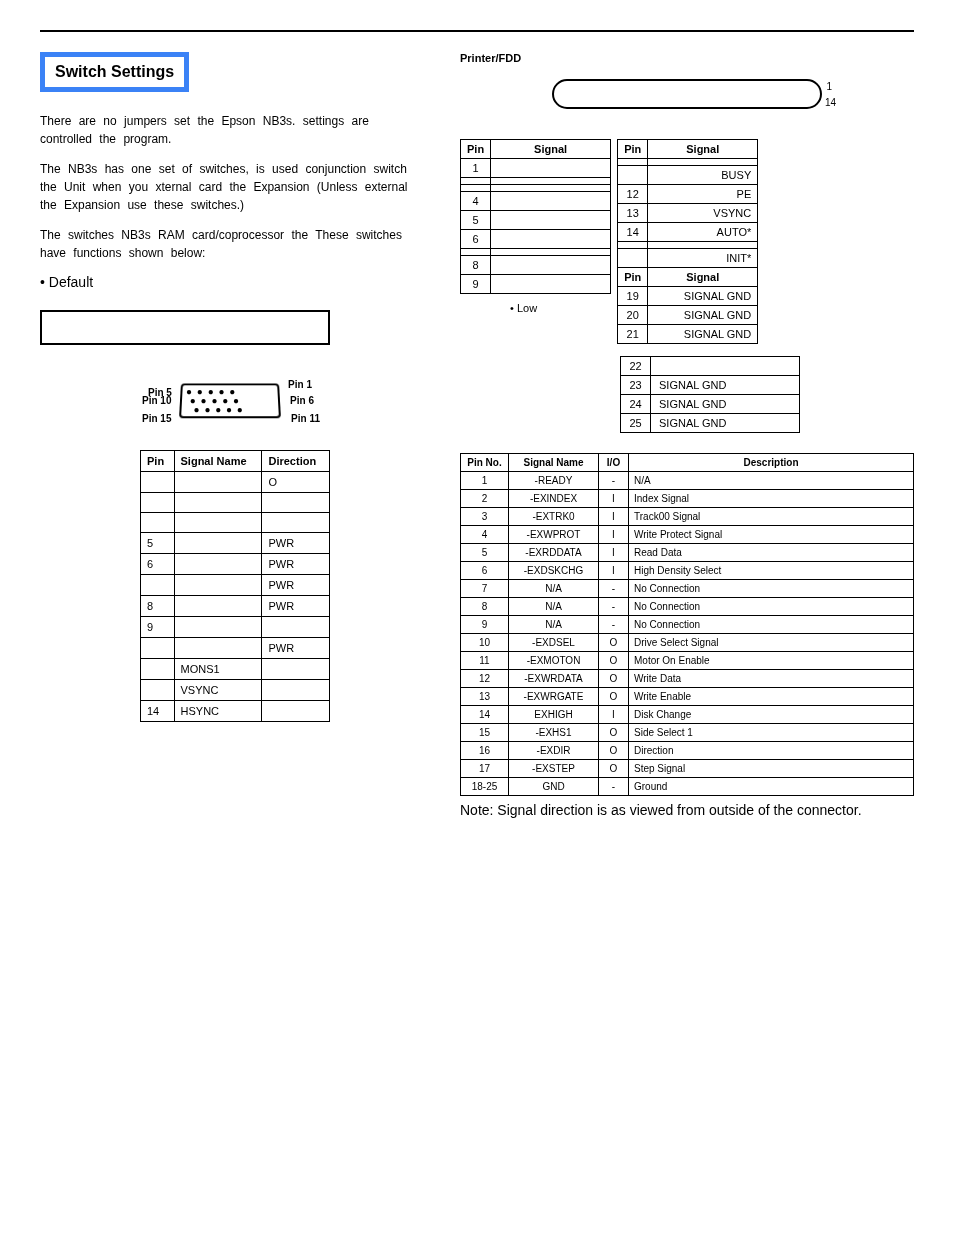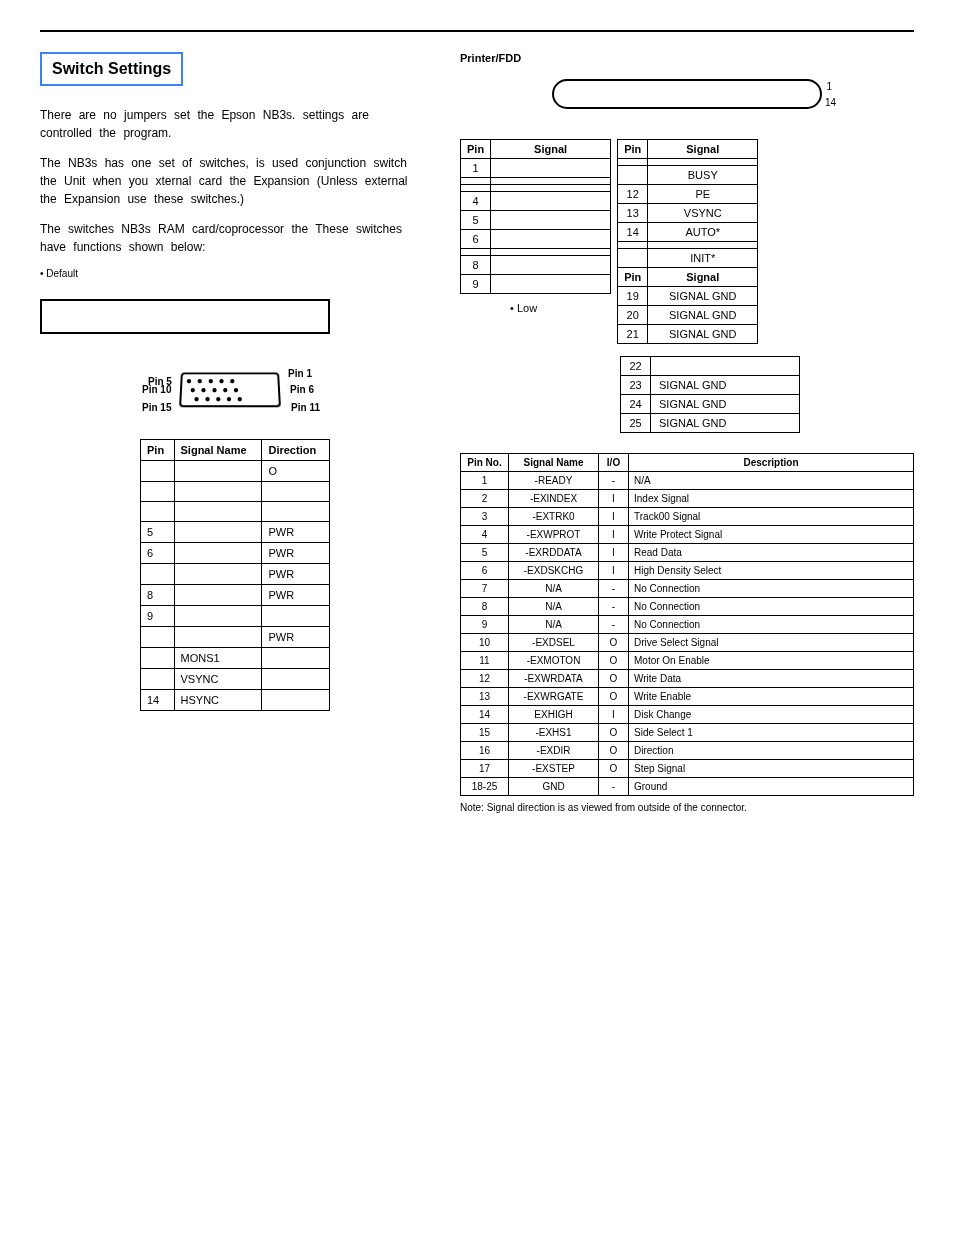--- a/index.html
+++ b/index.html
@@ -1,42 +1,42 @@
 <!DOCTYPE html>
 <html><head>
 <meta charset="utf-8">
 <style>
 *{box-sizing:border-box;margin:0;padding:0}
 body{font-family:Arial,Helvetica,sans-serif;font-size:12px;color:#000;background:#fff;width:954px;height:1240px;position:relative;padding:30px 40px}
 .hr-top{border-top:2px solid #000;margin-bottom:20px}
 .page{display:flex;gap:40px}
 .col-left{width:380px}
 .col-right{flex:1}
-h2.box-title{border:2px solid #3b82f6;display:inline-block;padding:6px 10px;font-weight:bold;font-size:16px;margin-bottom:20px}
+h2.box-title{border:5px solid #3b82f6;display:inline-block;padding:6px 10px;font-weight:bold;font-size:16px;margin-bottom:20px}
 h2.plain-title{font-weight:bold;font-size:11px;margin-bottom:15px}
 .para{line-height:1.5;margin-bottom:12px;word-spacing:4px}
 table{border-collapse:collapse;font-size:11px}
 table.t1{width:300px;margin-top:10px}
 table.t1 th,table.t1 td{border:1px solid #000;padding:5px 6px;text-align:left}
 table.t1 th{font-weight:bold}
-.note-small{font-size:10px;margin-top:3px}
+.note-small{font-size:14px;margin-top:3px}
 .empty-box{border:2px solid #000;width:290px;height:35px;margin-top:20px;margin-bottom:20px}
 .connector-diagram{position:relative;width:160px;height:70px;margin:10px auto 15px}
 .conn-body{position:absolute;left:30px;top:18px;width:100px;height:35px;border:2px solid #000;border-radius:4px;transform:perspective(80px) rotateX(5deg)}
 .conn-dots{position:absolute;left:36px;top:22px;font-size:10px;letter-spacing:1px;line-height:9px}
 .pin-label{position:absolute;font-size:10px;font-weight:bold}
 table.t2{width:190px;margin-left:100px;margin-top:10px}
 table.t2 th,table.t2 td{border:1px solid #000;padding:4px 6px;text-align:left;font-size:11px}
 table.t2 th{font-weight:bold}
 .conn-shape{width:270px;height:40px;margin:10px auto 20px;position:relative}
 .conn-shape .bar{height:30px;border:2px solid #000;border-radius:16px;position:relative}
 .conn-num{position:absolute;font-size:10px}
 .sig-block{display:flex;gap:6px;margin-bottom:12px}
 table.sig{border-collapse:collapse;font-size:11px}
-table.sig th,table.sig td{border:1px solid #000;padding:3px 6px;text-align:center}
+table.sig th,table.sig td{border:1px solid #000;padding:3px 6px;text-align:right}
 table.sig th{font-weight:bold;text-align:center}
 table.sig td.pin{width:28px;text-align:center}
 table.t3{width:180px;margin-left:160px;margin-bottom:20px}
 table.t3 td{border:1px solid #000;padding:3px 8px;font-size:11px}
 table.t4{width:100%;font-size:10px}
 table.t4 th,table.t4 td{border:1px solid #000;padding:3px 5px}
 table.t4 th{font-weight:bold;}
 table.t4 td.c{text-align:center}
 .low-note{font-size:11px;margin-left:50px;margin-top:8px}
 </style>

